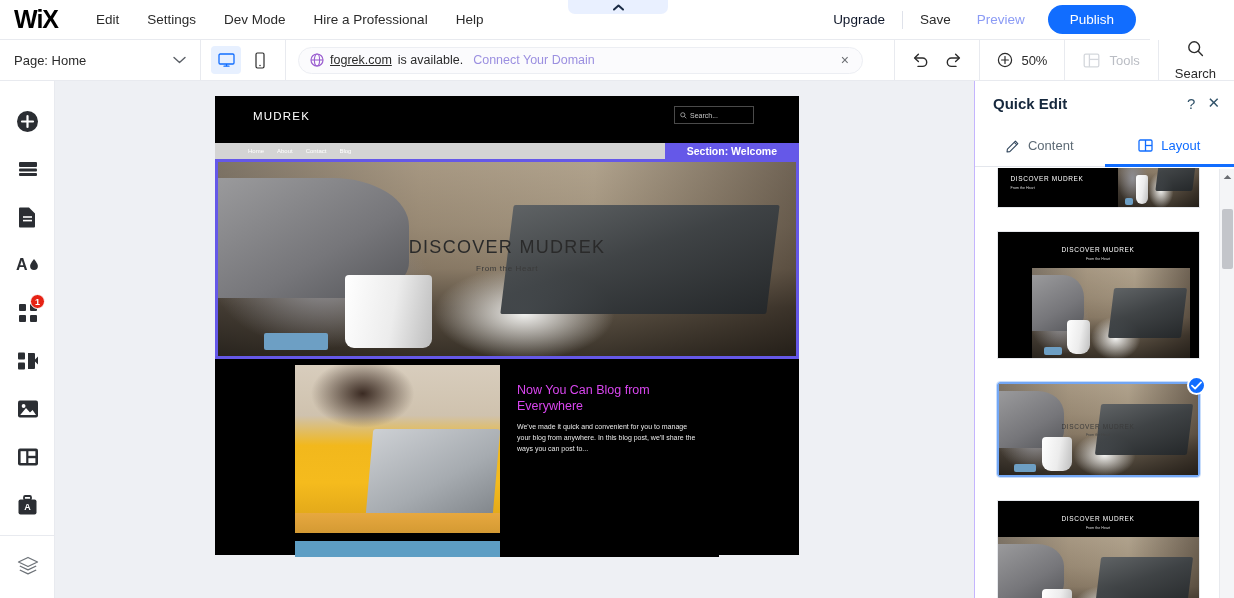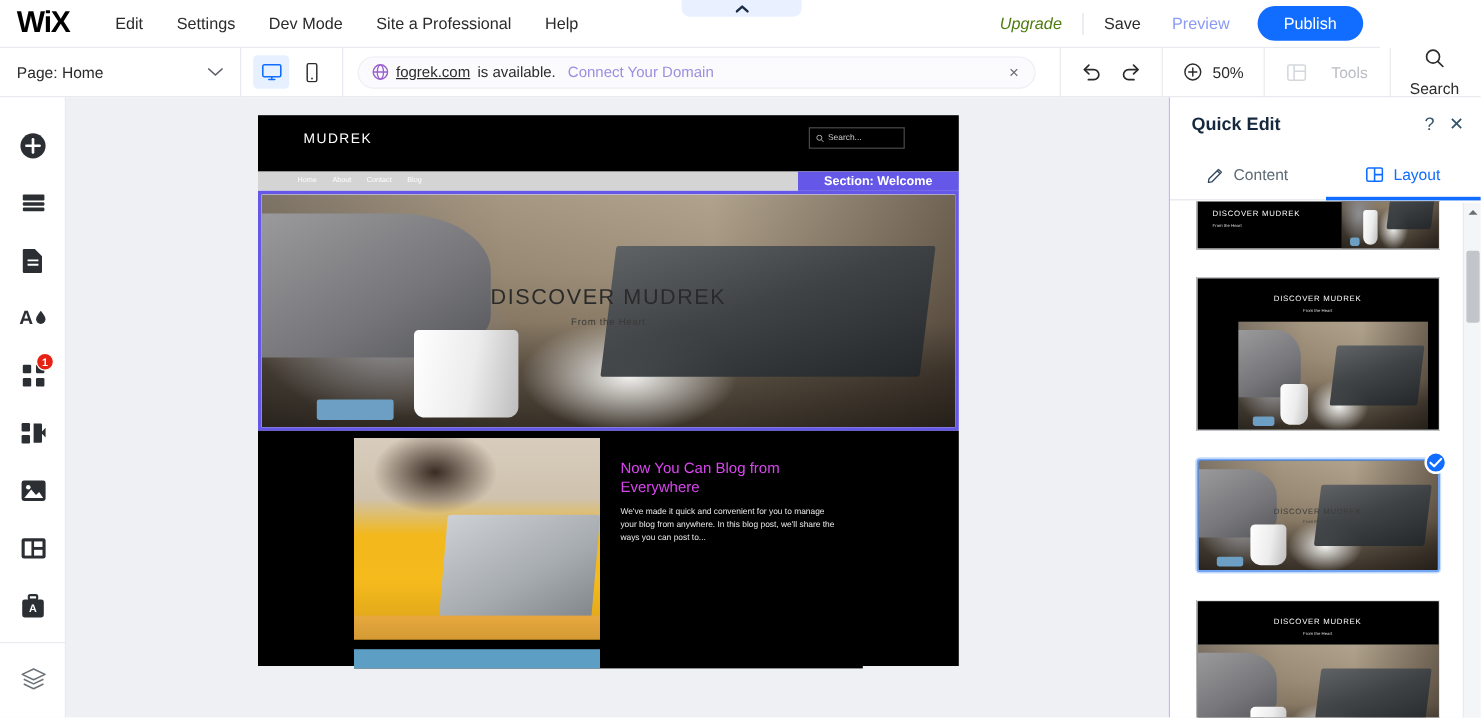--- a/index.html
+++ b/index.html
@@ -24,21 +24,21 @@
   .menu-item {
     font-size: 13.5px; color: #2b2b2b; padding: 0 14px; cursor: pointer;
     line-height: 40px; height: 40px; white-space: nowrap;
   }
   #topbar-right {
     margin-left: auto; display: flex; align-items: center; padding-right: 14px;
   }
   .tr-link {
     font-size: 13.5px; padding: 0 13px; cursor: pointer; white-space: nowrap;
   }
-  #link-upgrade { color: #4d7c0f; font-style: italic; }
+  #link-upgrade { color: #0f172a; }
   #link-save { color: #2b2b2b; }
   #link-preview { color: #8b9bf5; }
   #tr-div { width: 1px; height: 18px; background: #dfe2ea; margin: 0 4px; }
   #btn-publish {
     background: #116dff; color: #fff; font-size: 13.5px;
     border-radius: 16px; border: 0; padding: 0 22px; height: 29px;
     margin-left: 10px; cursor: pointer; font-family: "Liberation Sans", sans-serif;
   }
   
   #top-tab {
@@ -81,21 +81,21 @@
     margin-left: auto; font-size: 14px; color: #6a6d72; cursor: pointer;
     line-height: 1; padding-left: 8px;
   }
   #undo-redo { display: flex; align-items: center; gap: 14px; padding: 0 16px; }
   .ur-btn { cursor: pointer; display: flex; }
   #zoom-group {
     display: flex; align-items: center; gap: 8px; padding: 0 17px; cursor: pointer;
   }
   #zoom-level { font-size: 13px; color: #2b2b2b; }
   #tools-group {
-    display: flex; align-items: center; gap: 20px; padding: 0 18px; cursor: pointer;
+    display: flex; align-items: center; gap: 9px; padding: 0 18px; cursor: pointer;
   }
   #tools-label { font-size: 13px; color: #babdc4; }
   #search-group {
     display: flex; align-items: center; gap: 9px; padding: 0 18px 0 16px; cursor: pointer; flex-direction: column;
   }
   #search-label { font-size: 13px; color: #2b2b2b; }
 
   
   #sidebar {
     position: absolute; top: 81px; left: 0; width: 55px; height: 517px;
@@ -290,21 +290,21 @@
   }
 </style>
 </head>
 <body>
 
 <div id="topbar">
   <div id="wix-logo">WiX</div>
   <div class="menu-item">Edit</div>
   <div class="menu-item">Settings</div>
   <div class="menu-item">Dev Mode</div>
-  <div class="menu-item">Site a Professional</div>
+  <div class="menu-item">Hire a Professional</div>
   <div class="menu-item">Help</div>
 
   <div id="topbar-right">
     <div class="tr-link" id="link-upgrade">Upgrade</div>
     <div id="tr-div"></div>
     <div class="tr-link" id="link-save">Save</div>
     <div class="tr-link" id="link-preview">Preview</div>
     <button id="btn-publish">Publish</button>
   </div>
 </div>

